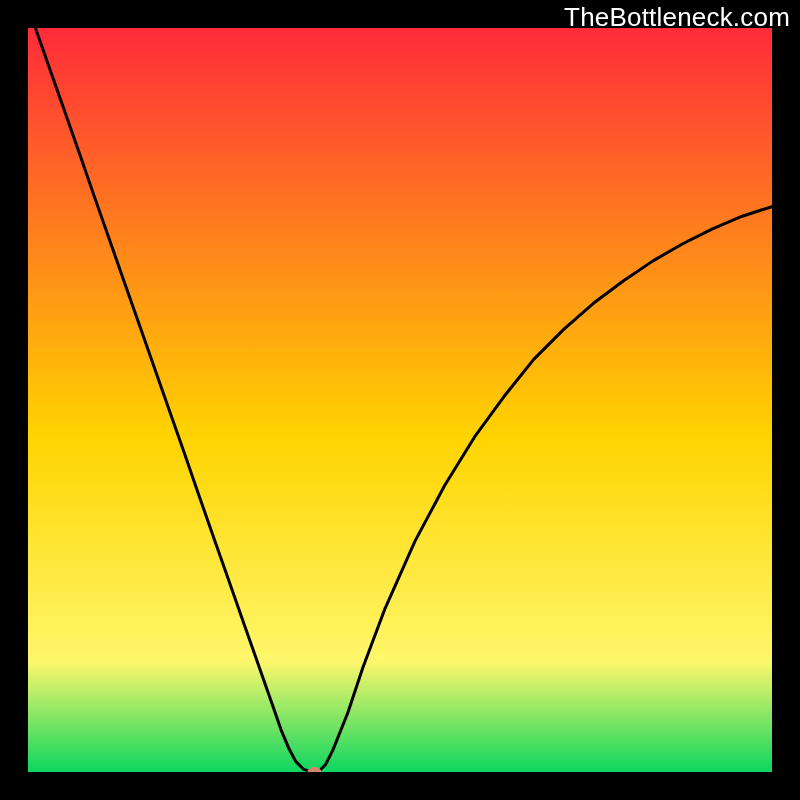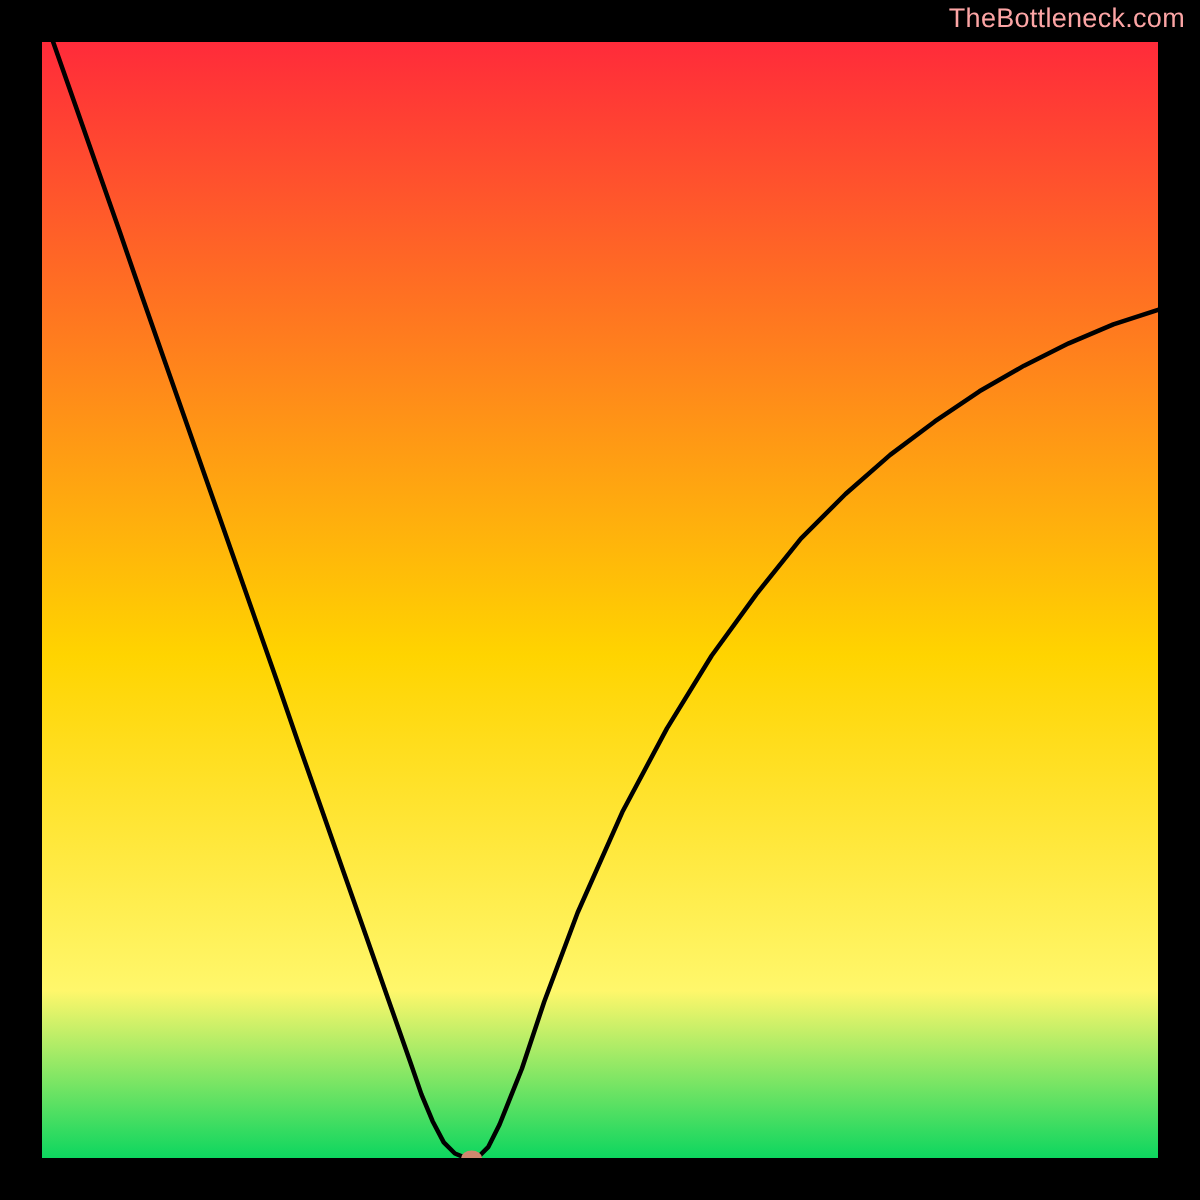--- a/index.html
+++ b/index.html
@@ -14,22 +14,22 @@
   .frame {
     position: relative;
     width: 800px;
     height: 800px;
     background: #000;
   }
   .attribution {
     position: absolute;
     top: 2px;
     right: 10px;
-    color: #fca5a5;
-    font-size: 18px;
+    color: #ffffff;
+    font-size: 26px;
     font-weight: 500;
     letter-spacing: 0.2px;
   }
   .plot {
     position: absolute;
     left: 28px;
     top: 28px;
     width: 744px;
     height: 744px;
   }

